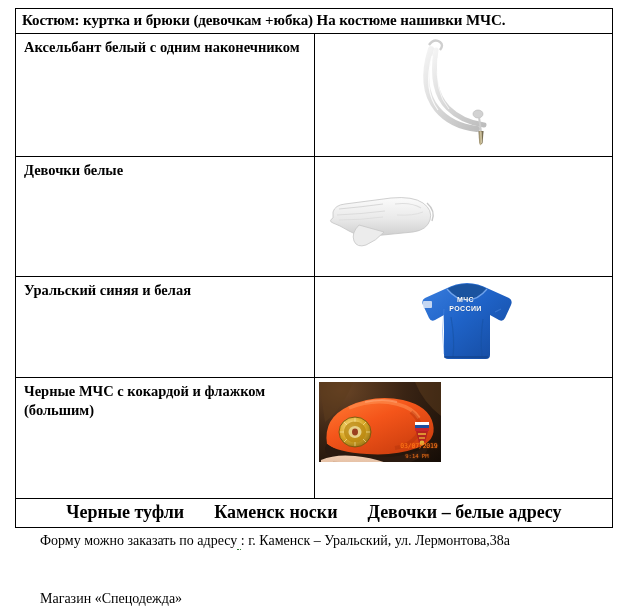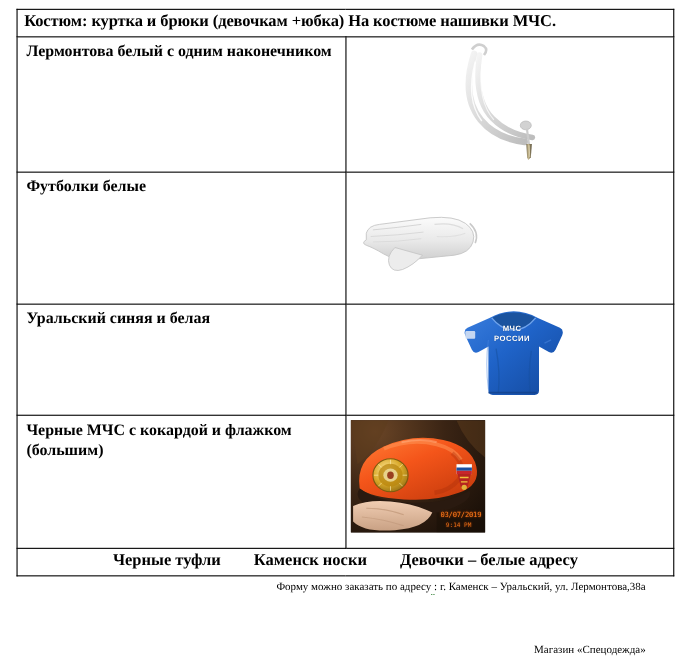--- a/index.html
+++ b/index.html
@@ -45,21 +45,21 @@
     font-size: 14.5px;
     line-height: 1.3;
     padding: 4px 4px 4px 8px !important;
   }
   .media-cell {
     width: 295px;
     position: relative;
   }
   .footer-cell {
     font-weight: bold;
-    font-size: 15px;
+    font-size: 18px;
     text-align: center;
     padding: 3px 0 4px 0 !important;
     vertical-align: middle;
   }
   .footer-inner {
     display: flex;
     justify-content: center;
     gap: 30px;
     white-space: nowrap;
   }
@@ -95,21 +95,21 @@
     font-weight: bold;
     font-size: 7px;
     line-height: 1.25;
     letter-spacing: 0.4px;
     text-shadow: 0 0 1px rgba(0,0,0,0.35);
     pointer-events: none;
   }
 
   
   .beret-box {
-    left: 4px; top: 4px; width: 122px; height: 102px;
+    left: 4px; top: 4px; width: 122px; height: 80px;
     background:
       radial-gradient(ellipse at 18% 10%, #6a4526 0%, #3a2414 45%, #140c06 100%),
       #1a1008;
     border: 0;
   }
   .beret-svg { position: absolute; left: 0; top: 0; }
   .beret-stamp {
     position: absolute;
     right: 3px;
     bottom: 12px;
@@ -130,42 +130,42 @@
     opacity: 0.85;
     text-shadow: 0 0 2px rgba(255,90,0,0.7);
     white-space: nowrap;
   }
 
   
   .page-note {
     position: absolute;
     left: 40px;
     width: 547px;
-    text-align: right;
-    font-size: 10px;
+    text-align: left;
+    font-size: 14px;
     line-height: 1.42;
   }
   #order-note { top: 517px; }
   #shop-note  { top: 575px; }
   .spell {
     border-bottom: 1.5px dotted #2f7d32;
     padding-bottom: 1px;
   }
 </style>
 </head>
 <body>
 
 <table id="uniform-table">
   <tbody>
     <tr>
       <td class="hdr-cell" colspan="2">Костюм: куртка и брюки (девочкам +юбка) На костюме нашивки МЧС.</td>
     </tr>
 
     <tr class="row-a">
-      <td class="label-cell">Лермонтова  белый с одним наконечником</td>
+      <td class="label-cell">Аксельбант  белый с одним наконечником</td>
       <td class="media-cell">
         <div class="media-box aig-box">
           <svg class="aig-svg" width="130" height="110" viewBox="0 0 130 110">
             <defs>
               <linearGradient id="cordg" x1="0" y1="0" x2="1" y2="1">
                 <stop offset="0%" stop-color="#f4f4f4"></stop>
                 <stop offset="50%" stop-color="#d7d7d7"></stop>
                 <stop offset="100%" stop-color="#bdbdbd"></stop>
               </linearGradient>
               <linearGradient id="tipg" x1="0" y1="0" x2="1" y2="0">
@@ -190,21 +190,21 @@
             <line x1="76" y1="81" x2="78" y2="96" stroke="#cccccc" stroke-width="2"></line>
 
             <polygon points="75.5,95 80.5,95 79.6,107 77.2,109.5 76.2,107" fill="url(#tipg)"></polygon>
             <line x1="78" y1="96" x2="78.6" y2="107" stroke="#efe6c6" stroke-width="0.7" opacity="0.9"></line>
           </svg>
         </div>
       </td>
     </tr>
 
     <tr class="row-b">
-      <td class="label-cell">Футболки белые</td>
+      <td class="label-cell">Девочки белые</td>
       <td class="media-cell">
         <div class="media-box glove-box">
           <svg width="130" height="62" viewBox="0 0 130 62">
             <defs>
               <linearGradient id="gloveg" x1="0" y1="0" x2="0" y2="1">
                 <stop offset="0%" stop-color="#fbfbfb"></stop>
                 <stop offset="55%" stop-color="#e9e9e9"></stop>
                 <stop offset="100%" stop-color="#cfcfcf"></stop>
               </linearGradient>
             </defs>

